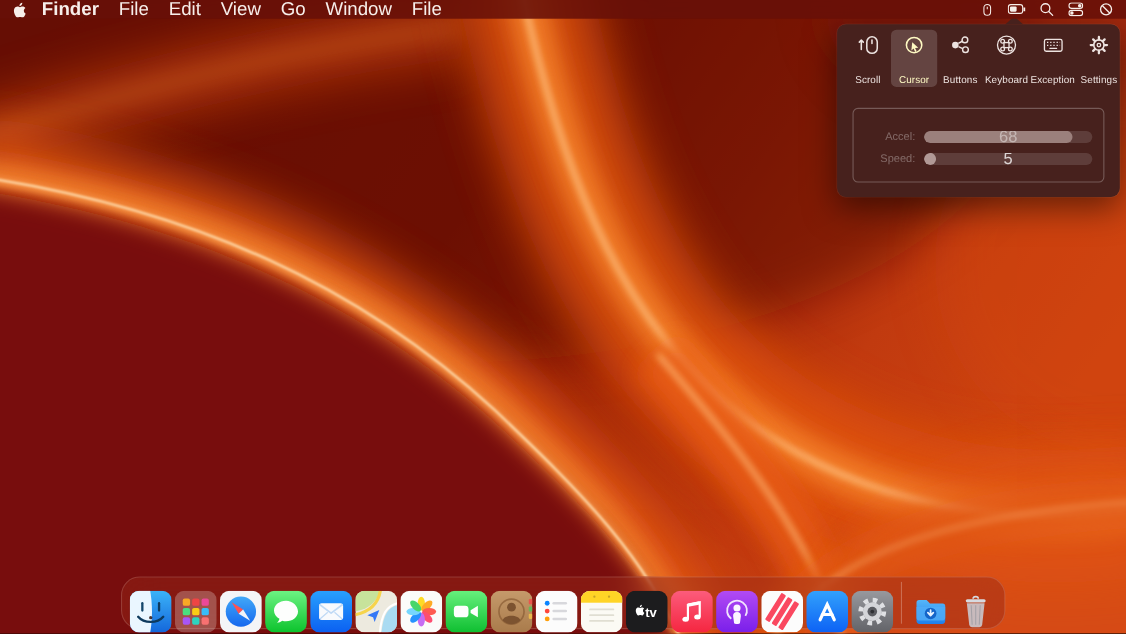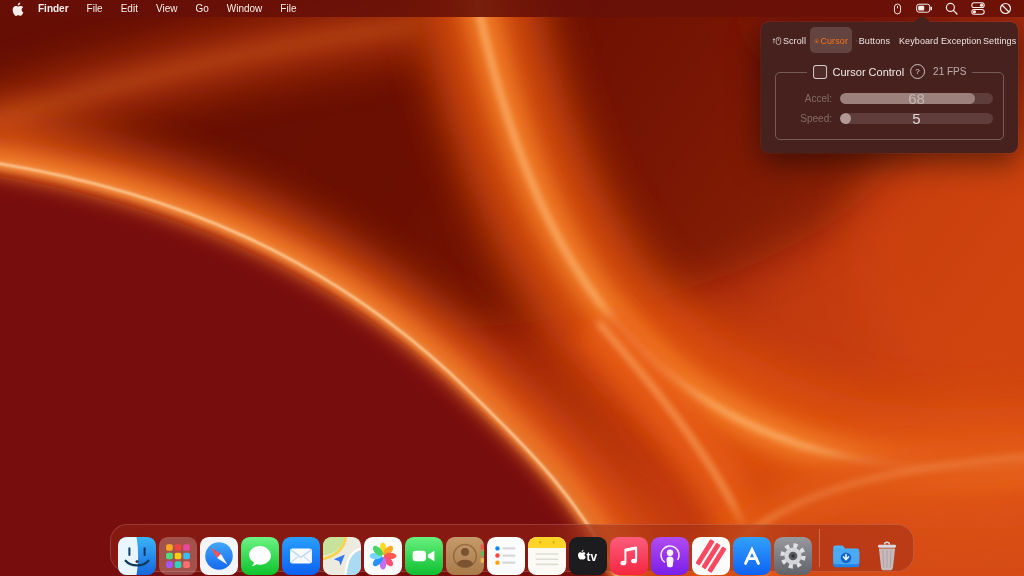--- a/index.html
+++ b/index.html
@@ -4,40 +4,40 @@
 <style>
   html,body{margin:0;padding:0;background:#000;}
   .screen{position:relative;width:1024px;height:576px;overflow:hidden;
           font-family:"Liberation Sans",sans-serif;-webkit-font-smoothing:antialiased;}
   .wallpaper{position:absolute;inset:0;width:1024px;height:576px;display:block;}
 
   
   .menubar{position:absolute;top:0;left:0;right:0;height:17px;
            background:rgba(104,16,8,0.88);backdrop-filter:blur(14px);
            display:flex;align-items:center;justify-content:space-between;
-           color:#F7EEEA;font-size:10px;z-index:30;}
+           color:#F7EEEA;font-size:17px;z-index:30;}
   .menubar-left{display:flex;align-items:center;gap:0;padding-left:11px;}
   .menubar-left .mitem{padding:0 9px;line-height:17px;cursor:default;}
   .mitem.bold{font-weight:bold;}
   .apple{display:flex;align-items:center;padding:0 5px 0 0;}
   .menubar-right{display:flex;align-items:center;gap:9px;padding-right:10px;}
   .statusicon{display:flex;align-items:center;justify-content:center;width:18px;height:17px;color:#F7EEEA;}
 
   
   .popover{position:absolute;left:761px;top:22px;width:257px;z-index:25;
            background:#47211D;border-radius:8px;
            box-shadow:0 10px 30px rgba(0,0,0,0.5), 0 0 0 0.5px rgba(255,255,255,0.12);}
   .popover::before{content:"";position:absolute;top:-7px;left:153px;width:0;height:0;
            border-left:8px solid transparent;border-right:8px solid transparent;
            border-bottom:7px solid #47211D;}
   .tabbar{display:flex;justify-content:space-between;align-items:flex-start;padding:5px 7px 3px;}
-  .tab{display:flex;flex-direction:row;align-items:center;gap:1px;
+  .tab{display:flex;flex-direction:column;align-items:center;gap:16px;
        padding:4px 4px 2px;border-radius:5px;color:#EDE3E0;min-width:34px;}
   .tab .tlabel{font-size:9px;letter-spacing:0.1px;}
-  .tab.selected{background:rgba(255,255,255,0.16);color:#f97316;}
+  .tab.selected{background:rgba(255,255,255,0.16);color:#fef9c3;}
   .groupbox{position:relative;margin:16px 14px 13px;border:1px solid rgba(255,255,255,0.26);
             border-radius:5px;padding:12px 10px 6px;}
   .legend{position:absolute;top:-9px;left:50%;transform:translateX(-50%);
           background:#47211D;padding:0 6px;display:flex;align-items:center;gap:6px;
           white-space:nowrap;}
   .checkbox{width:12px;height:12px;border:1px solid rgba(255,255,255,0.75);
             border-radius:3px;background:rgba(255,255,255,0.05);flex:0 0 auto;}
   .cc-label{font-size:11px;color:#F2EAE7;}
   .help{width:13px;height:13px;border:1px solid rgba(255,255,255,0.7);border-radius:50%;
         font-size:8px;line-height:13px;text-align:center;color:rgba(255,255,255,0.85);}
@@ -237,26 +237,20 @@
             <path d="M13.6,6.4 L15.2,4.8"></path>
               <path d="M4.8,15.2 L6.4,13.6"></path>
           </g>
           <circle cx="10" cy="10" r="1.6" stroke-width="1.2"></circle>
         </svg>
         <span class="tlabel">Settings</span>
       </div>
     </div>
 
     <div class="groupbox">
-      <div class="legend">
-        <span class="checkbox"></span>
-        <span class="cc-label">Cursor Control</span>
-        <span class="help">?</span>
-        <span class="fps">21 FPS</span>
-      </div>
       <div class="srow">
         <span class="srow-label">Accel:</span>
         <div class="slider">
           <div class="slider-fill" style="width: 88%;"></div>
           <div class="slider-value">68</div>
         </div>
       </div>
       <div class="srow">
         <span class="srow-label">Speed:</span>
         <div class="slider">

